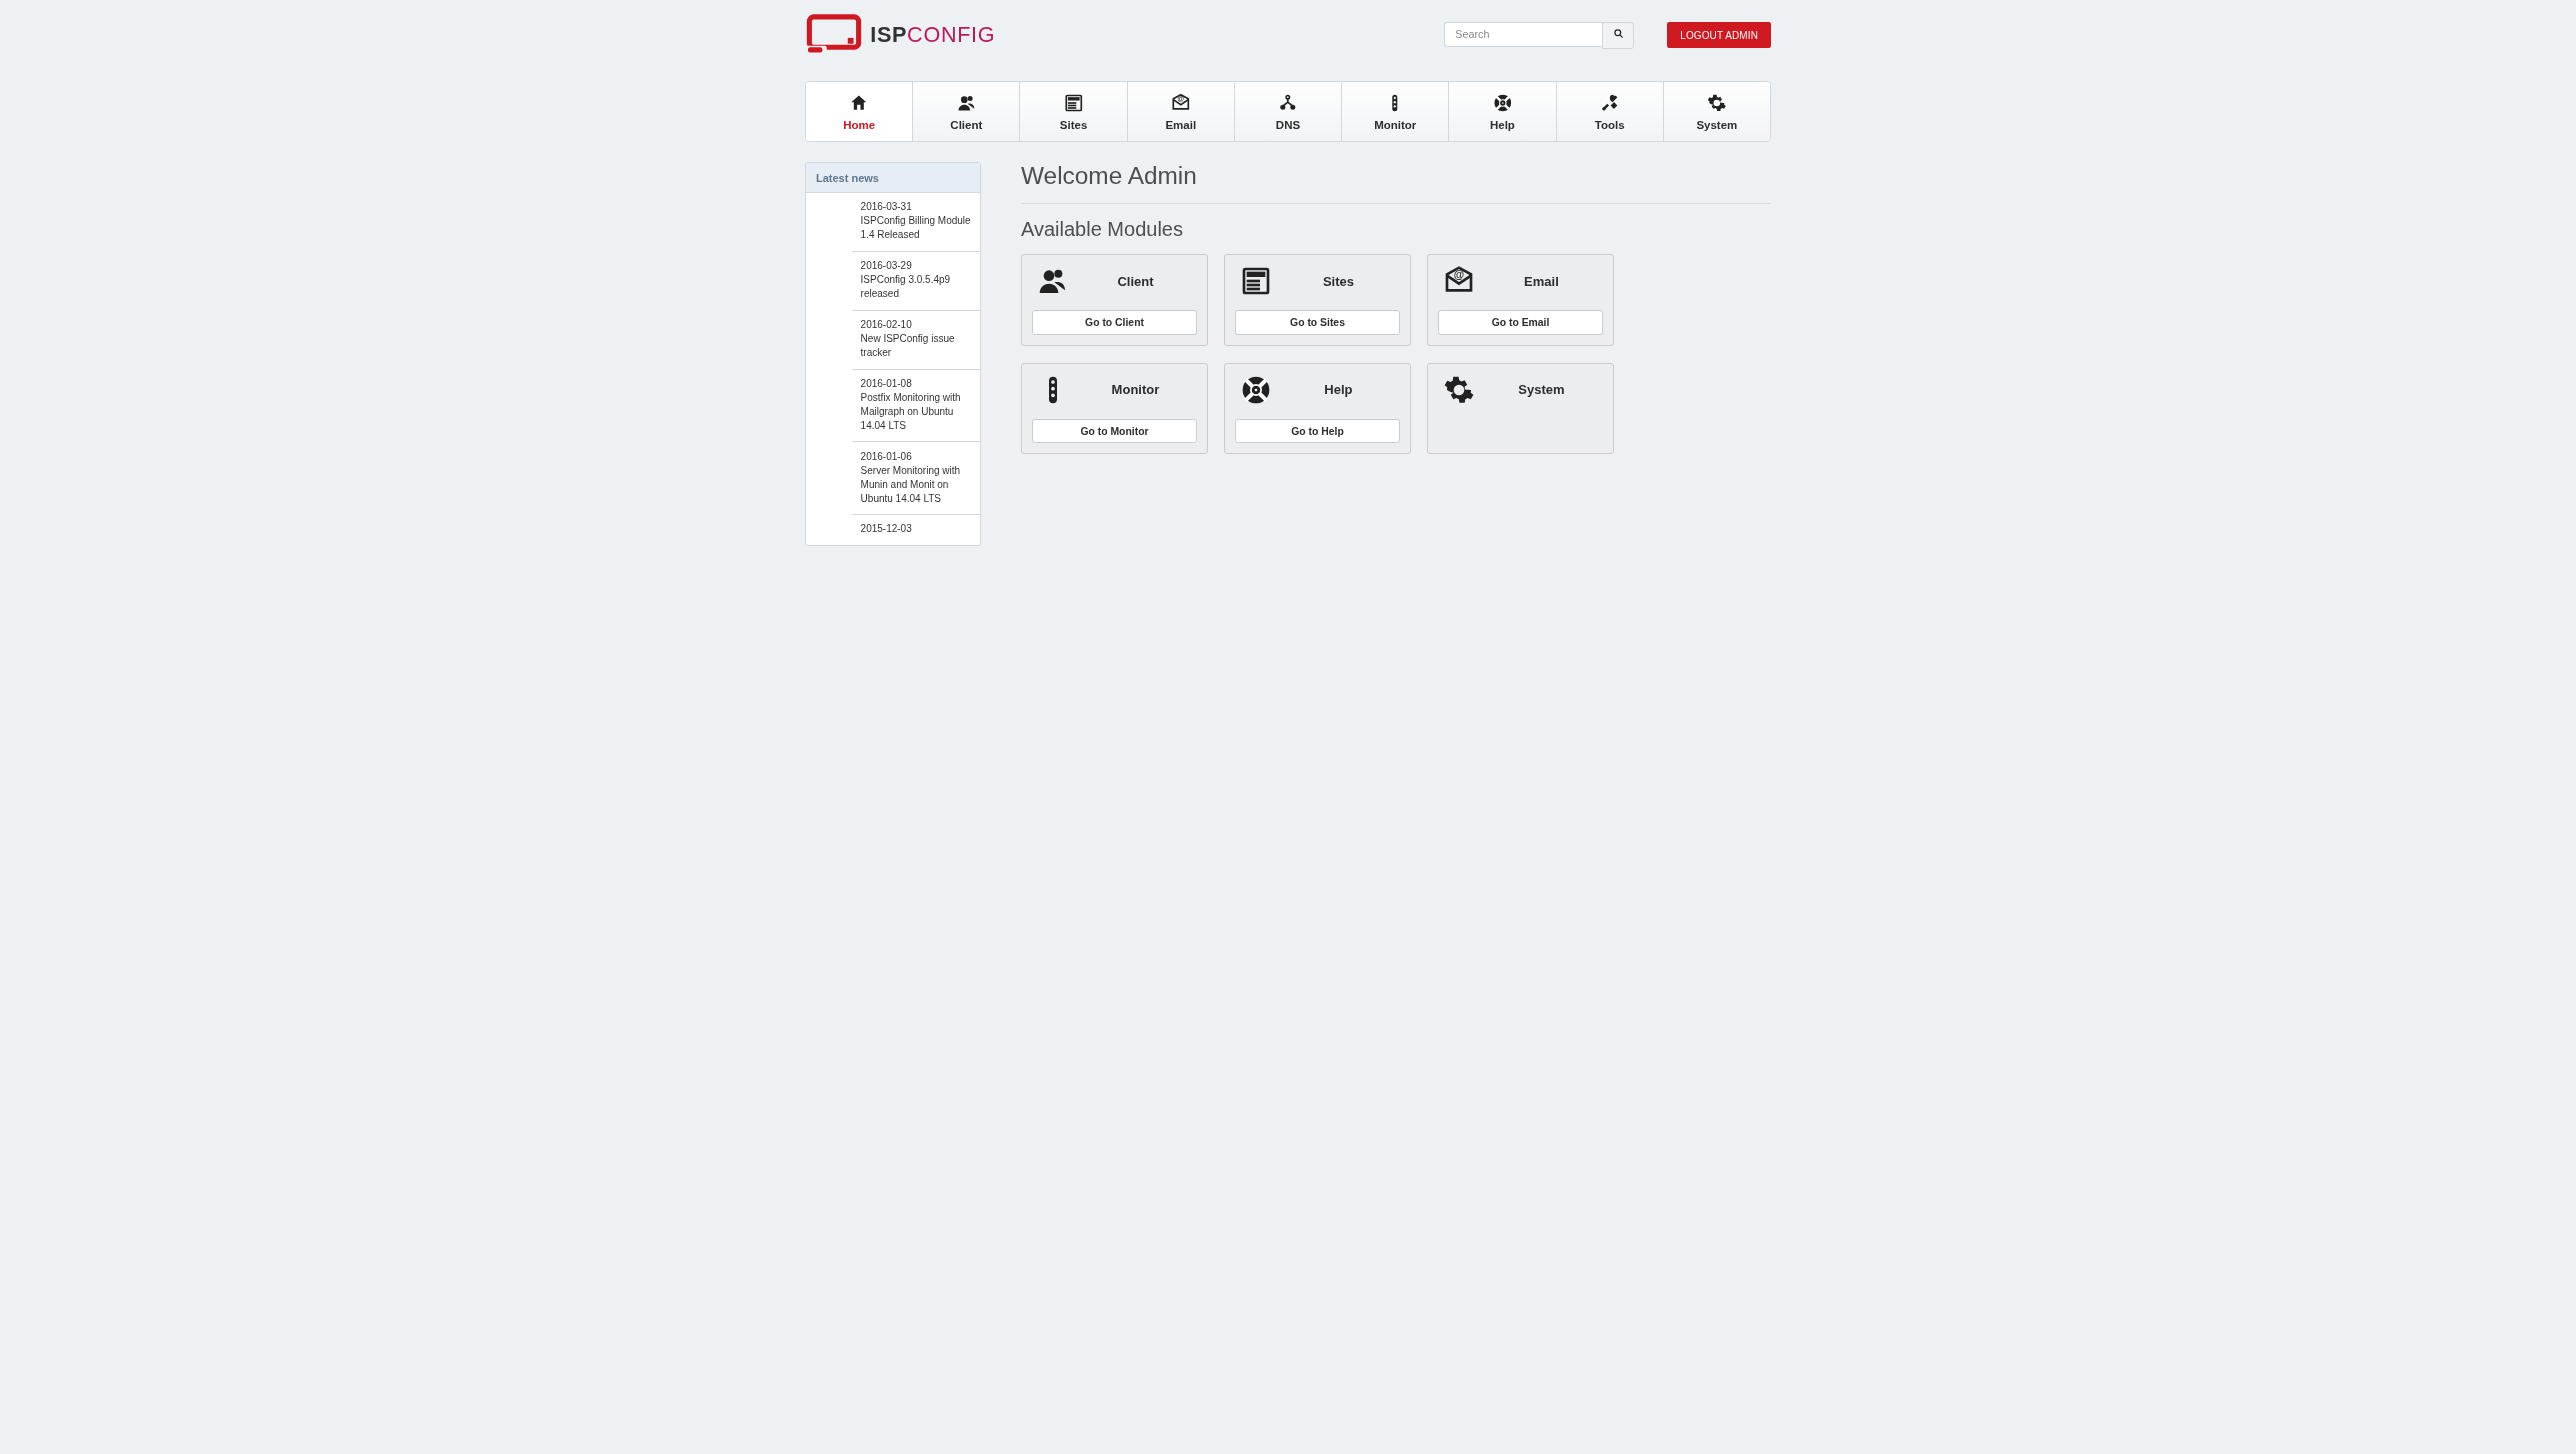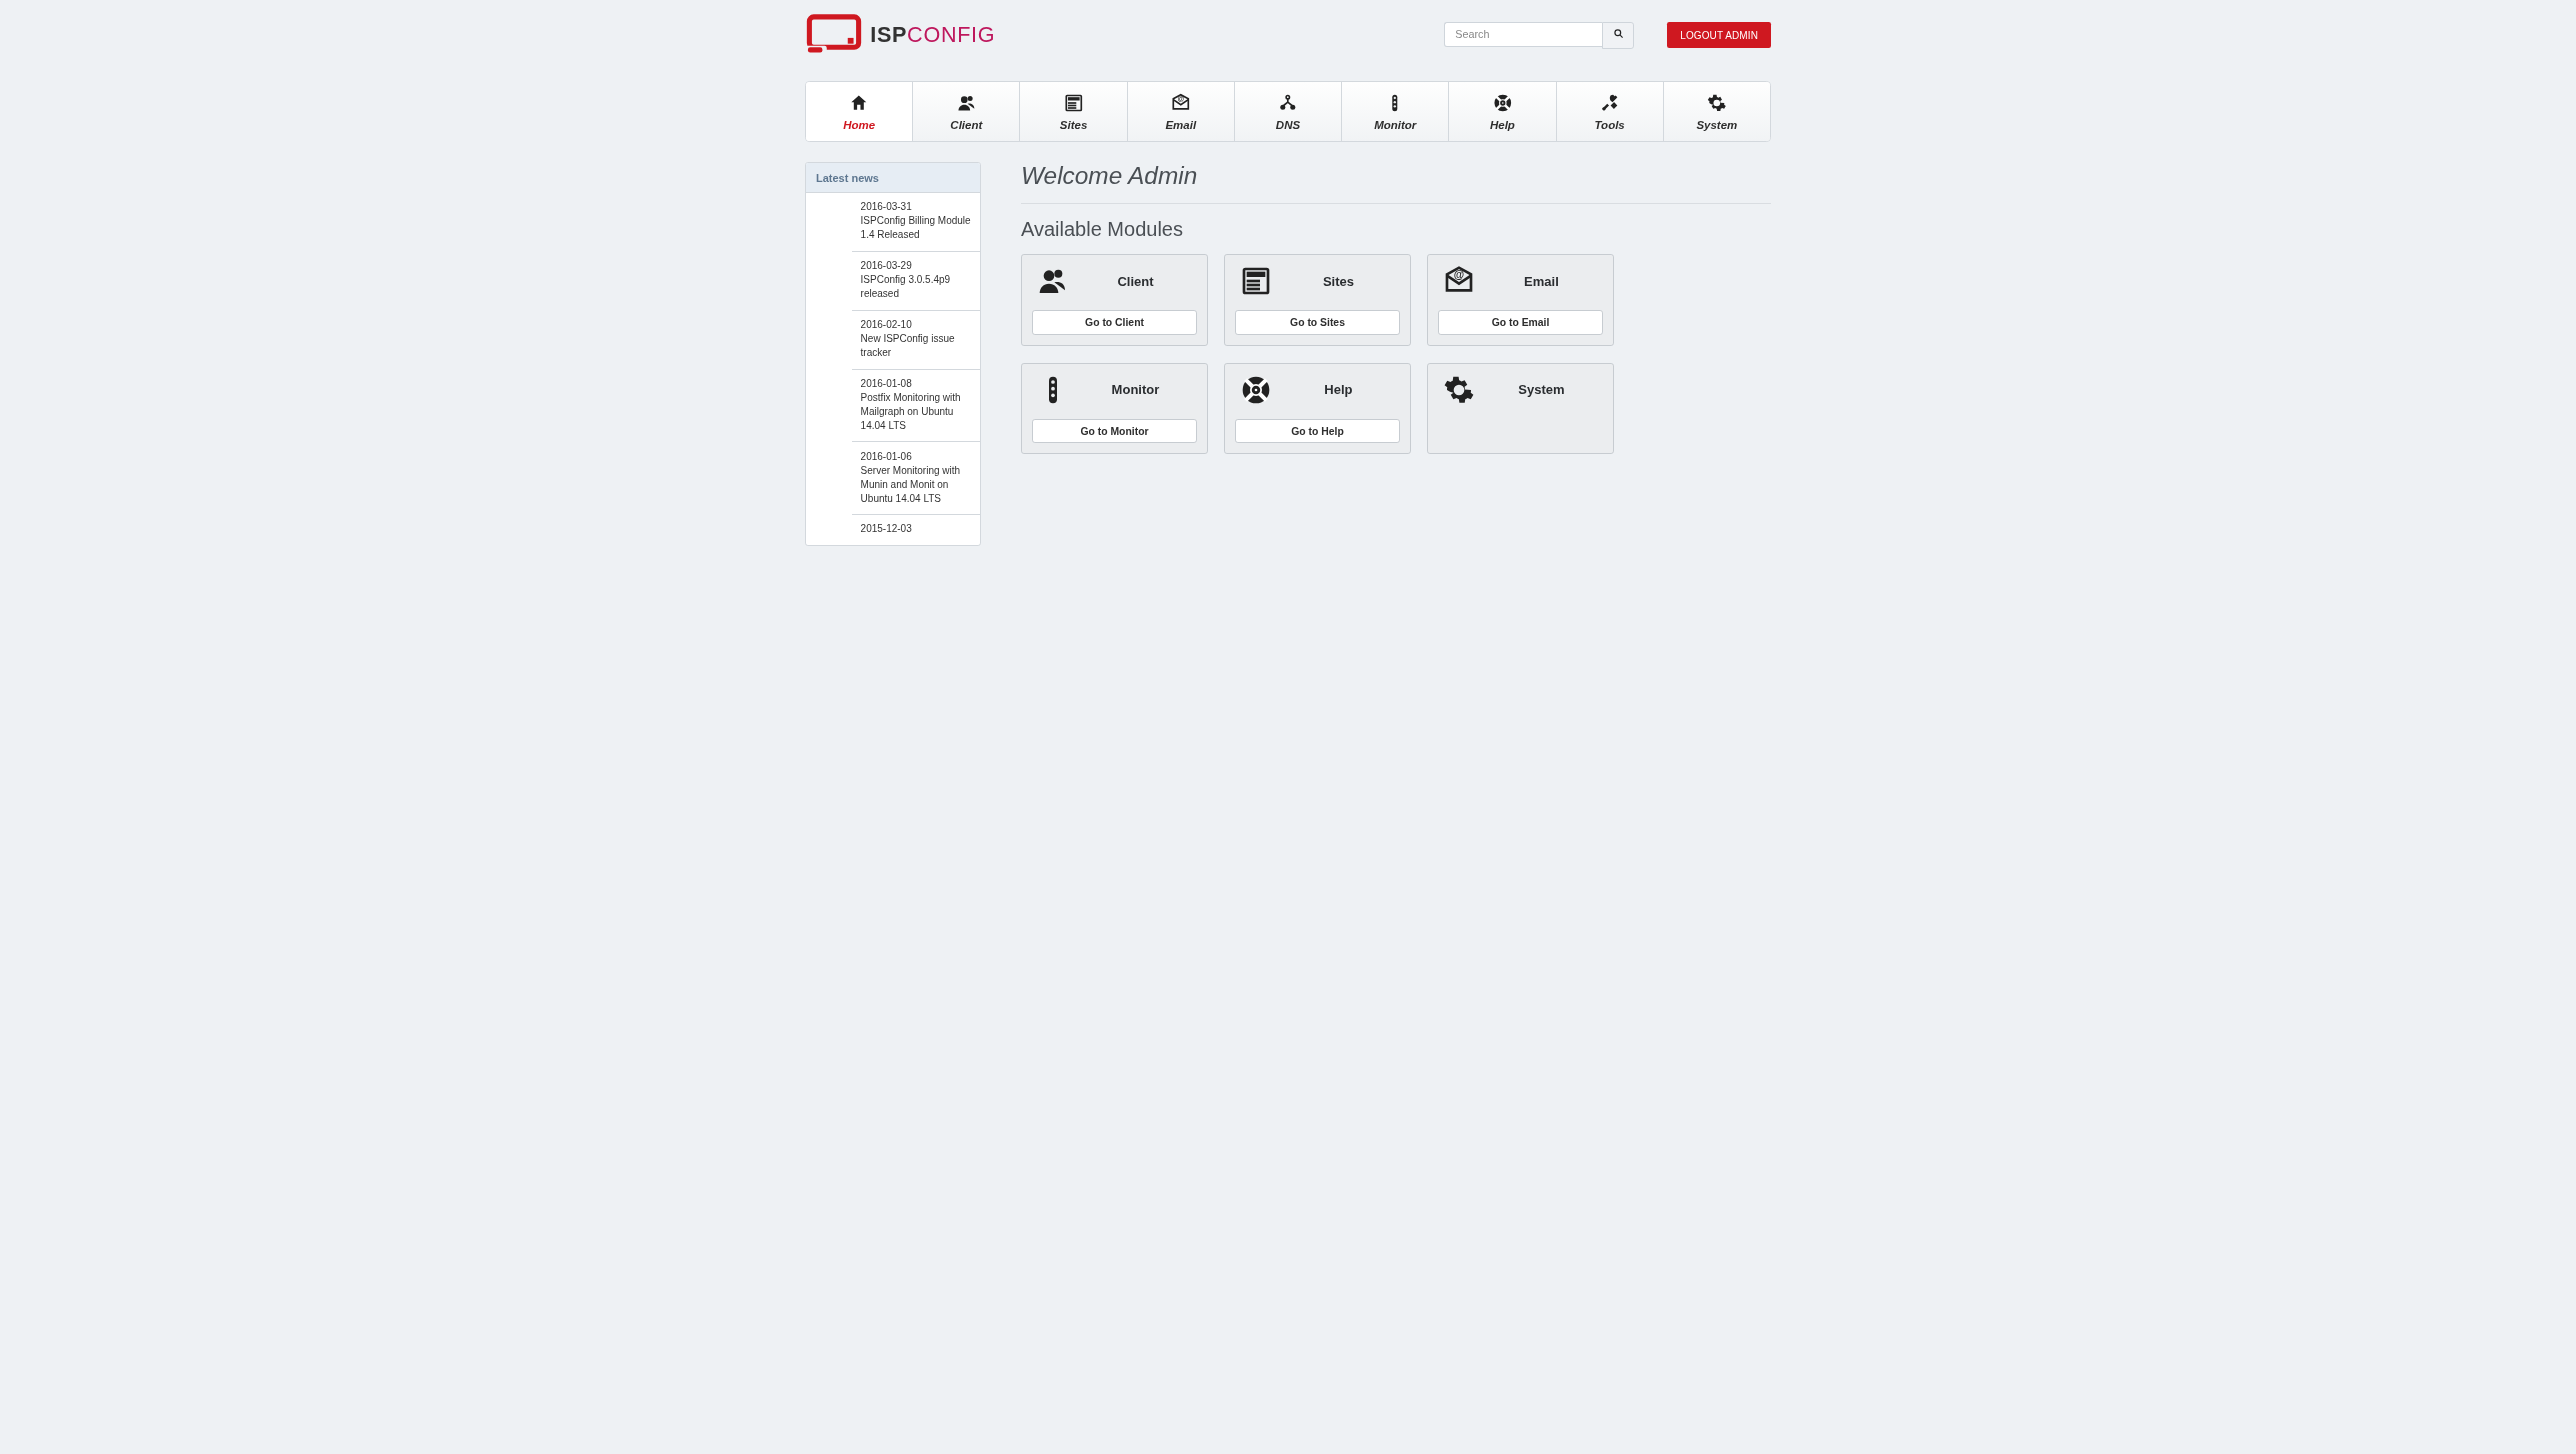--- a/index.html
+++ b/index.html
@@ -81,21 +81,20 @@
   background: #f8f9fa;
   margin-bottom: 20px;
 }
 .main-nav .tab {
   flex: 1;
   border-right: 0.7px solid #d3d8dd;
   text-align: center;
   padding: 8.6px 2.9px 10px;
   cursor: pointer;
   background: linear-gradient(#fefefe, #f1f3f5);
-  font-style: italic;
 }
 .main-nav .tab:last-child { border-right: none; }
 .main-nav .tab.active {
   background: #fff;
 }
 .tab .tab-icon {
   height: 24.4px;
   display: flex; align-items: center; justify-content: center;
   margin-bottom: 4.3px;
 }
@@ -138,21 +137,20 @@
 .news-item:last-child { border-bottom: none; }
 .news-date { display: block; }
 
 
 .main-area { flex: 1; min-width: 0; }
 .welcome-title {
   font-size: 24.4px;
   color: #4a4f54;
   font-weight: 400;
   margin-bottom: 13px;
-  font-style: italic;
 }
 .section-rule {
   border: none; border-top: 0.7px solid #d9dde1;
   margin-bottom: 14.4px;
 }
 .section-title {
   font-size: 20px;
   color: #4a4f54;
   font-weight: 400;
   margin-bottom: 13px;

